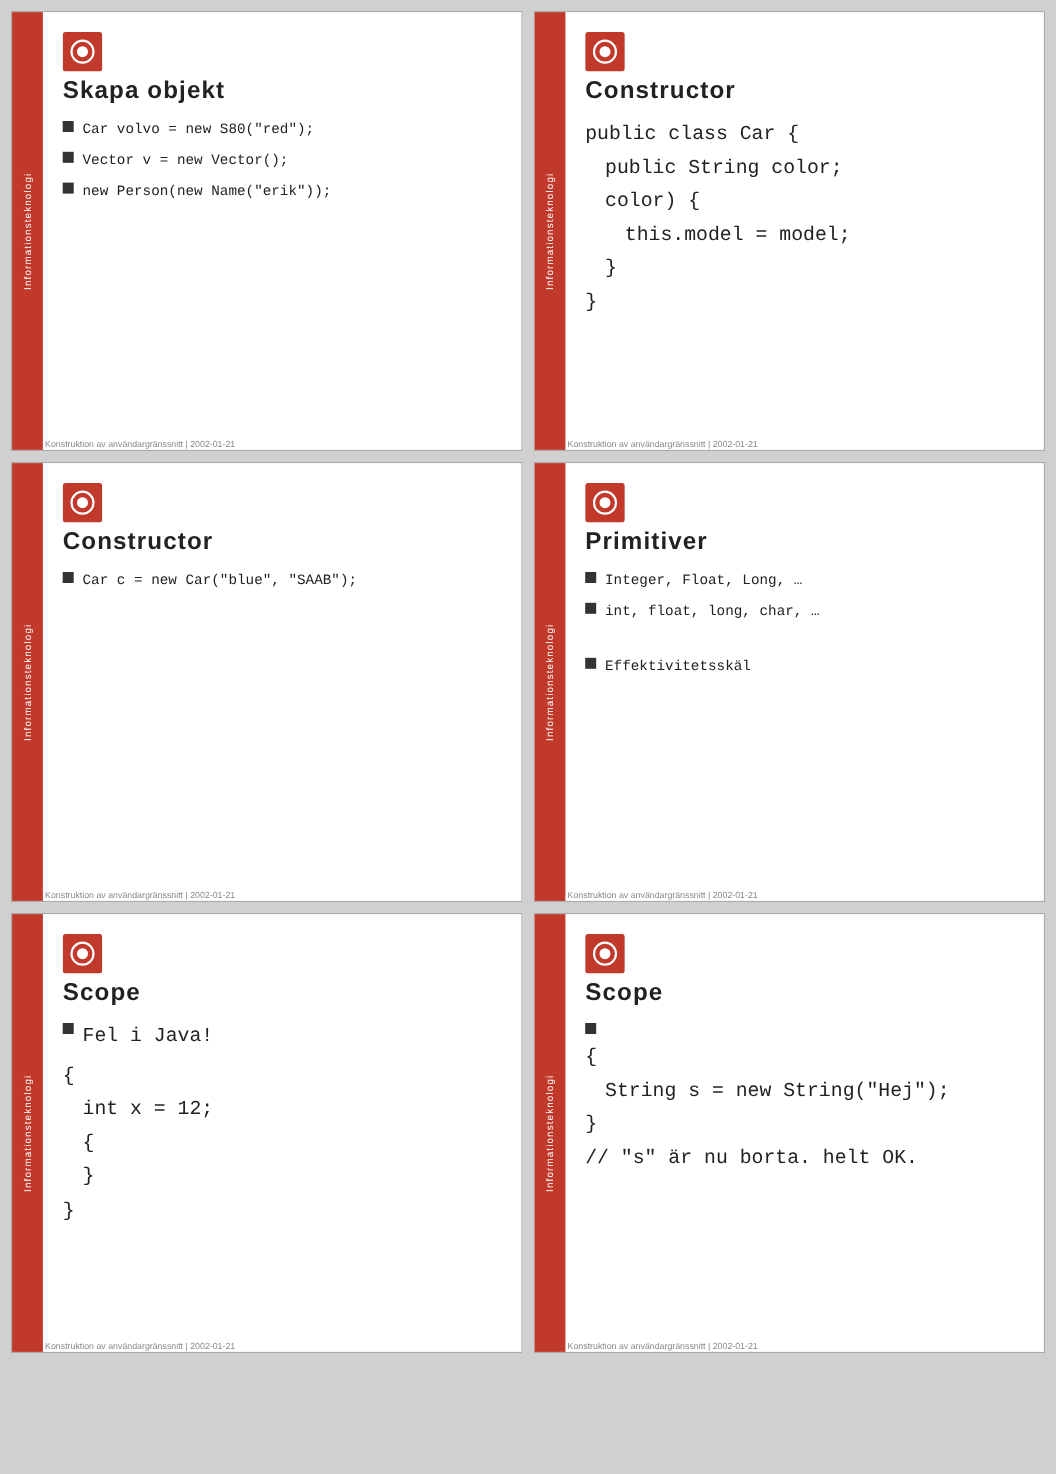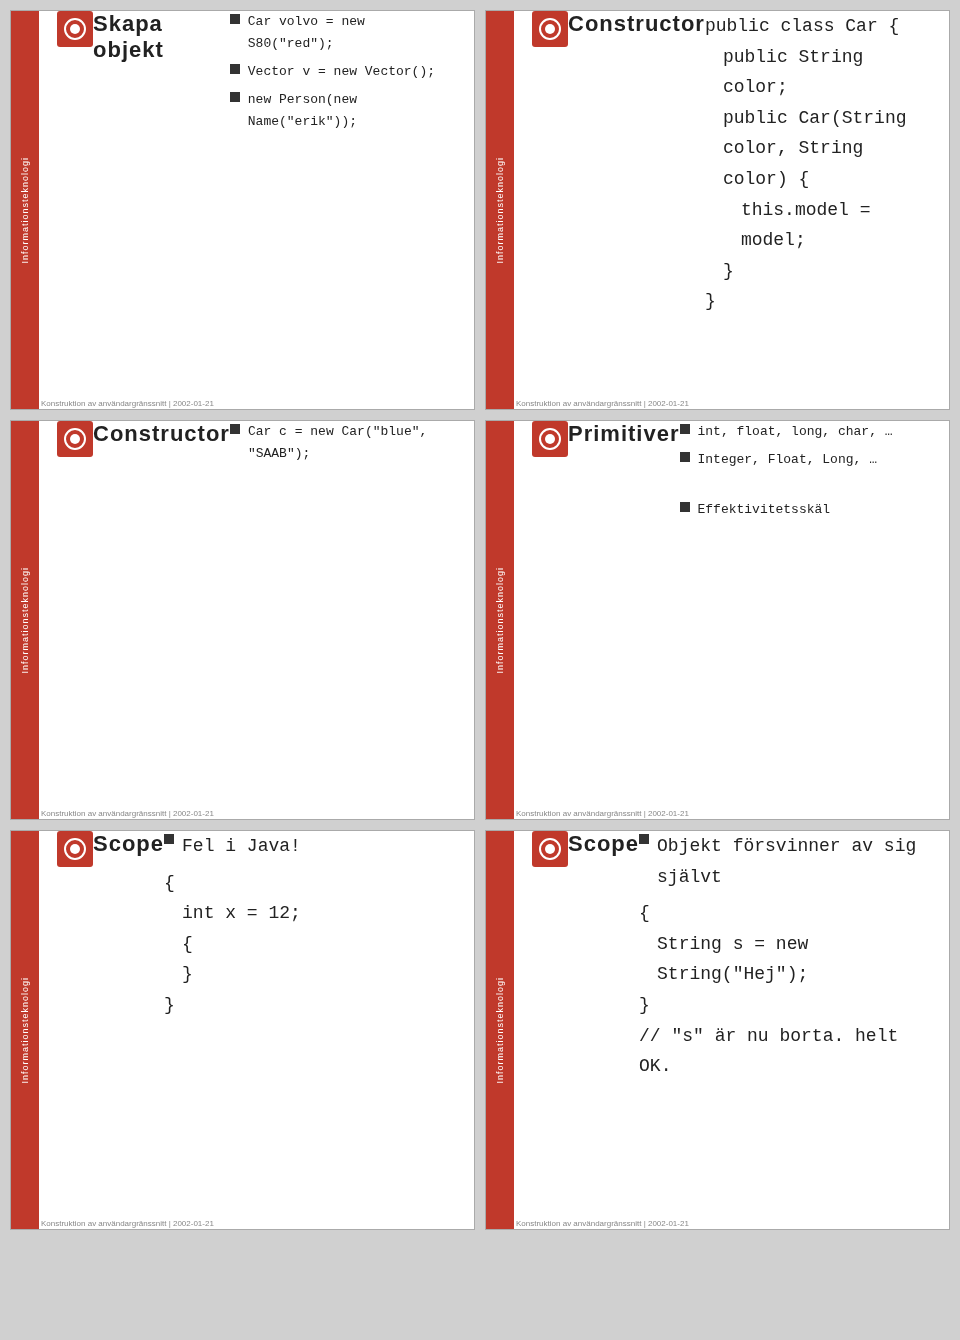--- a/index.html
+++ b/index.html
@@ -36,22 +36,23 @@
       color: #fff;
       font-size: 9px;
       font-family: Arial, sans-serif;
       writing-mode: vertical-rl;
       transform: rotate(180deg);
       white-space: nowrap;
       letter-spacing: 1px;
     }
     .slide-content {
       flex: 1;
-      padding: 0 18px 30px 18px;
-      display: flex;
+      padding: 18px 18px 30px 18px;
+      display: flex;
+      flex-direction: column;
     }
     .slide-logo {
       width: 36px;
       height: 36px;
       margin-bottom: 4px;
       flex-shrink: 0;
     }
     .slide-logo svg {
       width: 36px;
       height: 36px;
@@ -144,21 +145,20 @@
         <svg viewBox="0 0 36 36" xmlns="http://www.w3.org/2000/svg">
           <rect width="36" height="36" rx="3" fill="#c0392b"></rect>
           <circle cx="18" cy="18" r="10" fill="none" stroke="#fff" stroke-width="2"></circle>
           <circle cx="18" cy="18" r="5" fill="#fff"></circle>
         </svg>
       </div>
       <div class="slide-title">Constructor</div>
       <div class="slide-body code-block">
         <div>public class Car {</div>
         <div class="indent1">public String color;</div>
-        <div class="indent1">public Car(String color, String</div>
         <div class="indent1">color) {</div>
         <div class="indent2">this.model = model;</div>
         <div class="indent1">}</div>
         <div>}</div>
       </div>
     </div>
     <div class="slide-footer">Konstruktion av användargränssnitt | 2002-01-21</div>
   </div>
 
   <div class="slide">
@@ -193,25 +193,25 @@
         <svg viewBox="0 0 36 36" xmlns="http://www.w3.org/2000/svg">
           <rect width="36" height="36" rx="3" fill="#c0392b"></rect>
           <circle cx="18" cy="18" r="10" fill="none" stroke="#fff" stroke-width="2"></circle>
           <circle cx="18" cy="18" r="5" fill="#fff"></circle>
         </svg>
       </div>
       <div class="slide-title">Primitiver</div>
       <div class="slide-body">
         <div class="bullet">
           <span class="bullet-sq"></span>
+          <span>Integer, Float, Long, …</span>
+        </div>
+        <div class="bullet">
+          <span class="bullet-sq"></span>
           <span>int, float, long, char, …</span>
-        </div>
-        <div class="bullet">
-          <span class="bullet-sq"></span>
-          <span>Integer, Float, Long, …</span>
         </div>
         <br>
         <div class="bullet">
           <span class="bullet-sq"></span>
           <span>Effektivitetsskäl</span>
         </div>
       </div>
     </div>
     <div class="slide-footer">Konstruktion av användargränssnitt | 2002-01-21</div>
   </div>
@@ -253,21 +253,20 @@
         <svg viewBox="0 0 36 36" xmlns="http://www.w3.org/2000/svg">
           <rect width="36" height="36" rx="3" fill="#c0392b"></rect>
           <circle cx="18" cy="18" r="10" fill="none" stroke="#fff" stroke-width="2"></circle>
           <circle cx="18" cy="18" r="5" fill="#fff"></circle>
         </svg>
       </div>
       <div class="slide-title">Scope</div>
       <div class="slide-body code-block">
         <div class="bullet">
           <span class="bullet-sq"></span>
-          <span>Objekt försvinner av sig självt</span>
         </div>
         <div>{</div>
         <div class="indent1">    String s = new String("Hej");</div>
         <div>}</div>
         <div>// "s" är nu borta. helt OK.</div>
       </div>
     </div>
     <div class="slide-footer">Konstruktion av användargränssnitt | 2002-01-21</div>
   </div>
 

